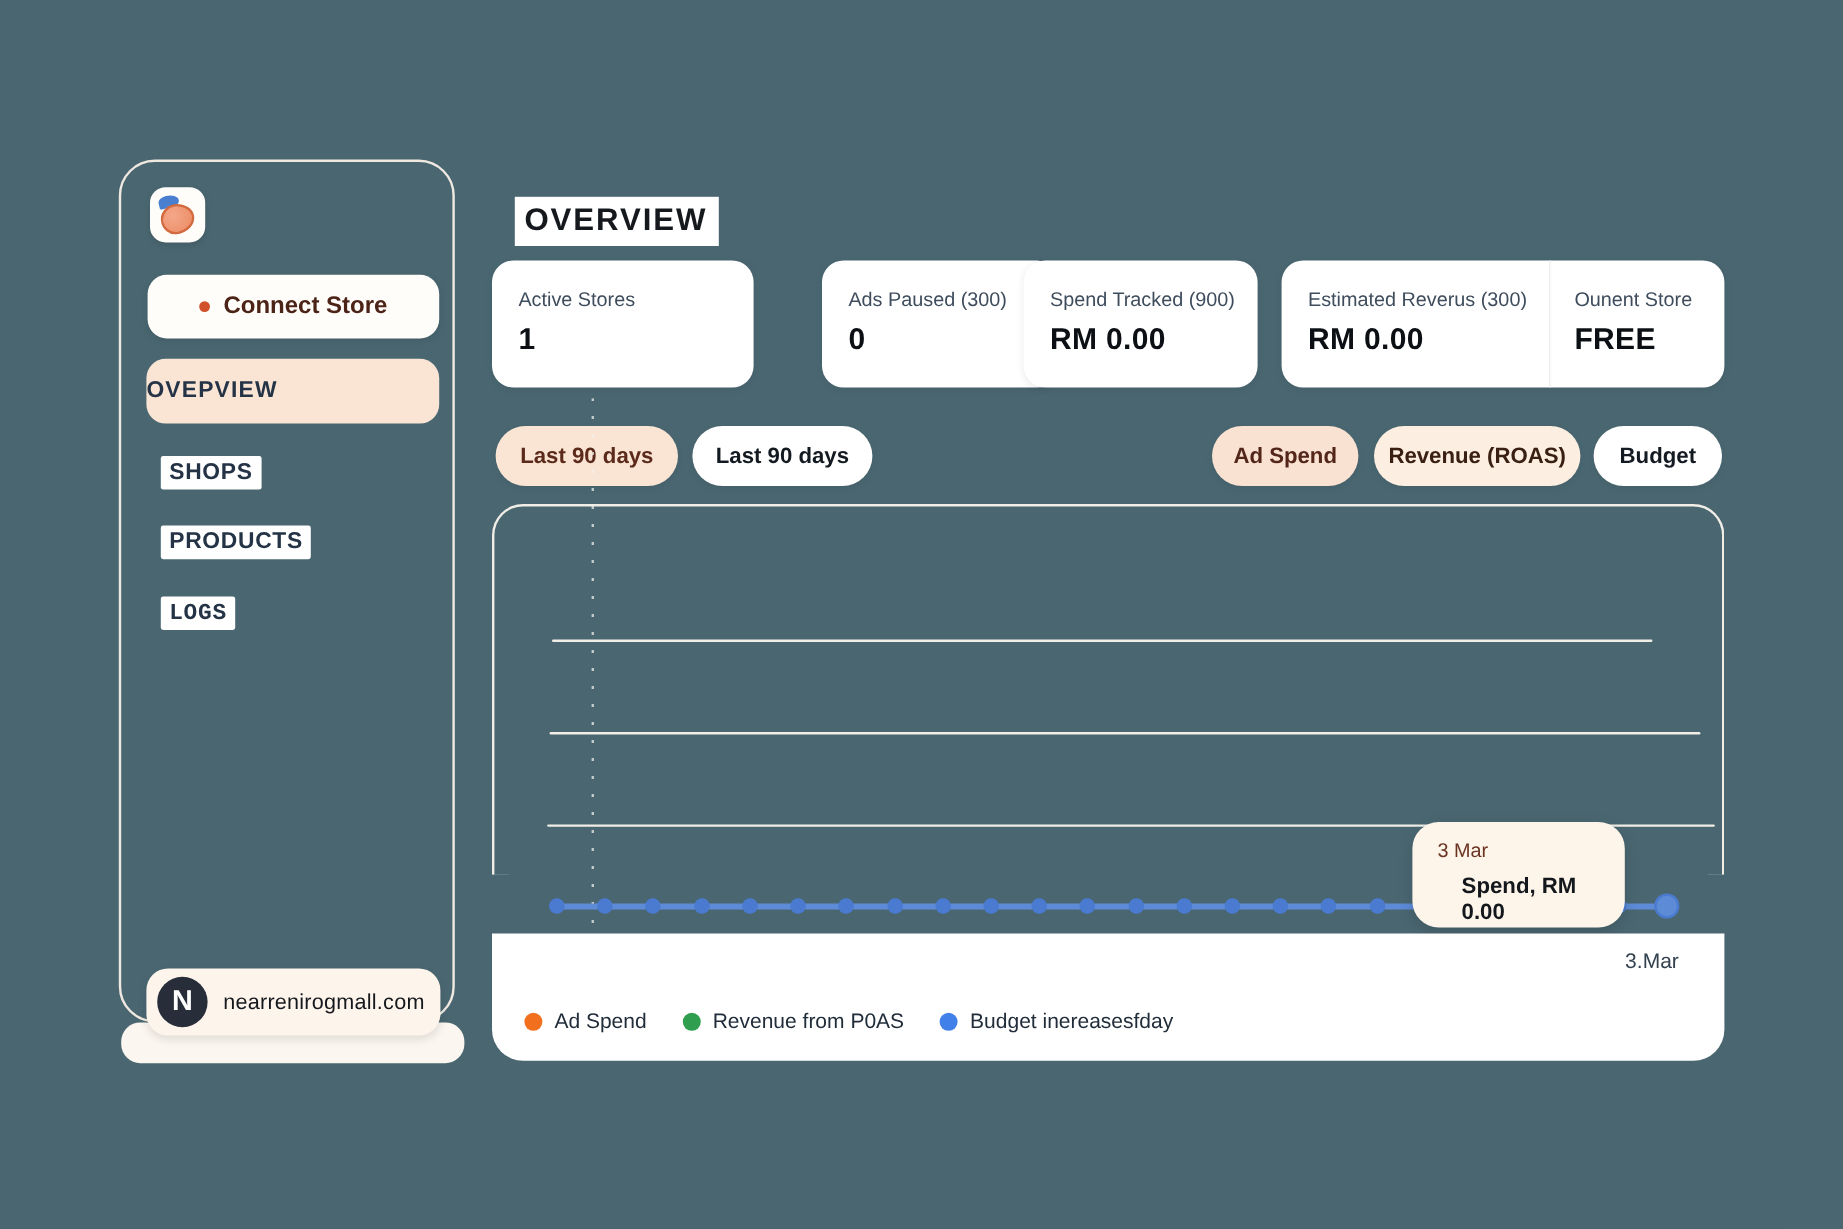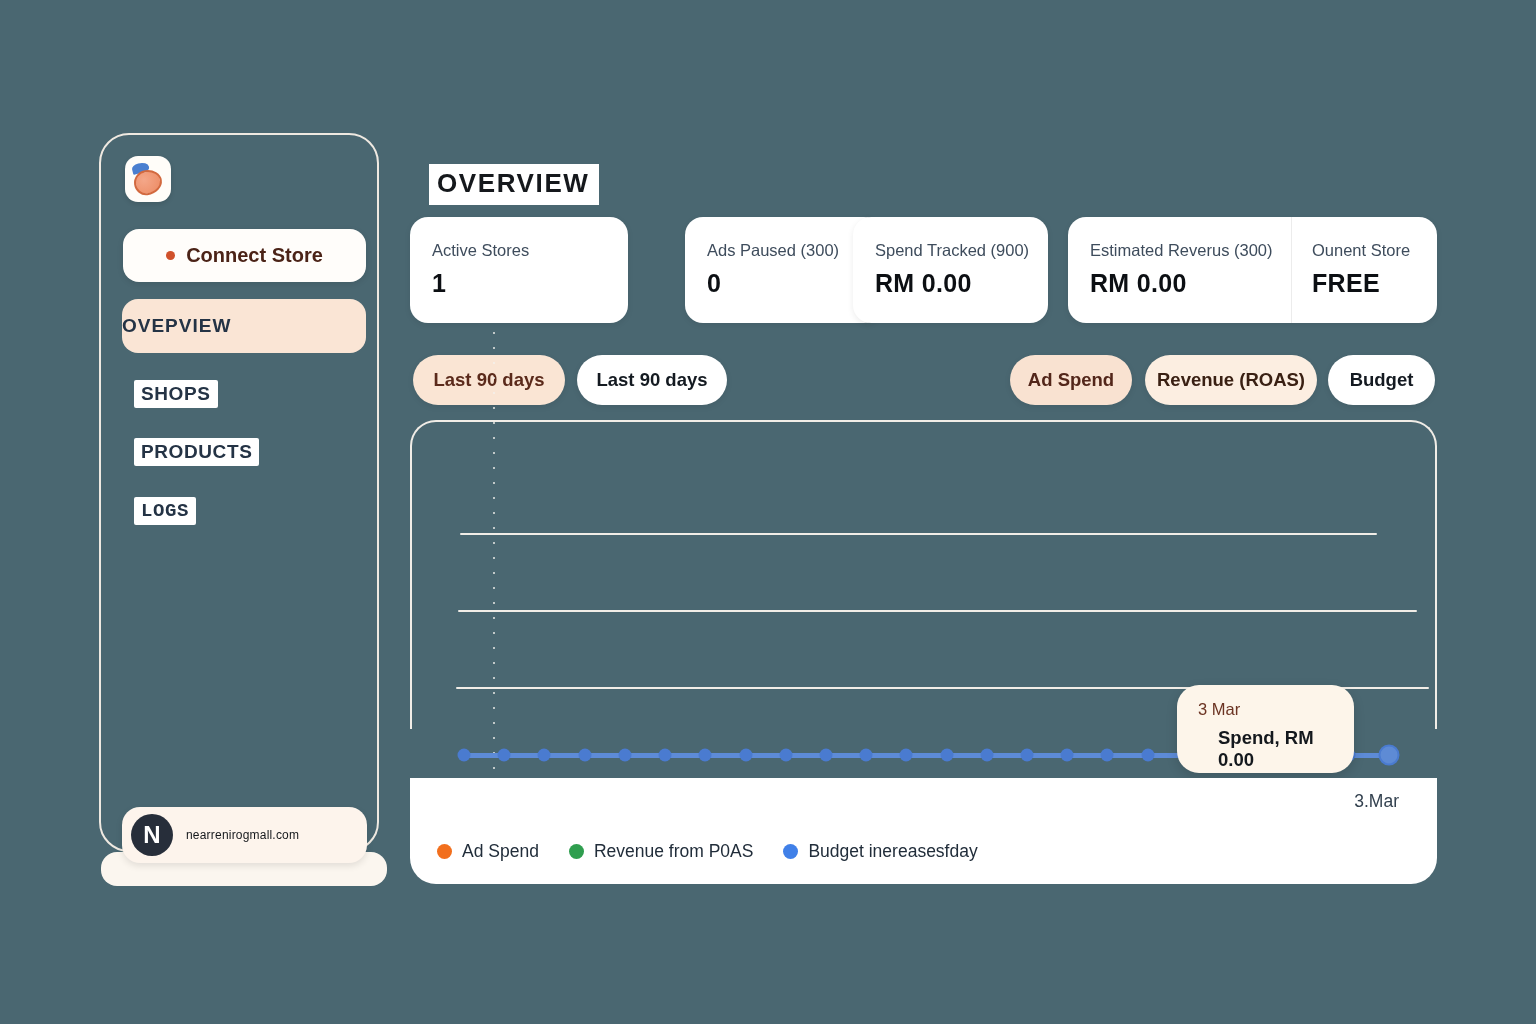--- a/index.html
+++ b/index.html
@@ -60,21 +60,21 @@
     left:122px;top:807px;width:245px;height:56px;
     background:#fdf4ec;border-radius:18px;cursor:pointer;
     display:flex;align-items:center;gap:13px;padding-left:9px;box-sizing:border-box;
     box-shadow:0 3px 7px rgba(0,0,0,.10);
   }
   .avatar{
     width:42px;height:42px;border-radius:50%;background:#272e3a;flex:0 0 auto;
     display:flex;align-items:center;justify-content:center;
     color:#ffffff;font-size:24px;font-weight:600;
   }
-  .domain{font-size:12px;color:#15181c;letter-spacing:.2px;}
+  .domain{font-size:18px;color:#15181c;letter-spacing:.2px;}
 
   
   .page-title{
     left:417px;top:152px;background:#ffffff;padding:4px 10px 6px 8px;
     font-size:26px;font-weight:800;letter-spacing:1.6px;color:#15181c;
   }
 
   
   .stat-card{
     top:217px;height:106px;background:#ffffff;border-radius:18px;

